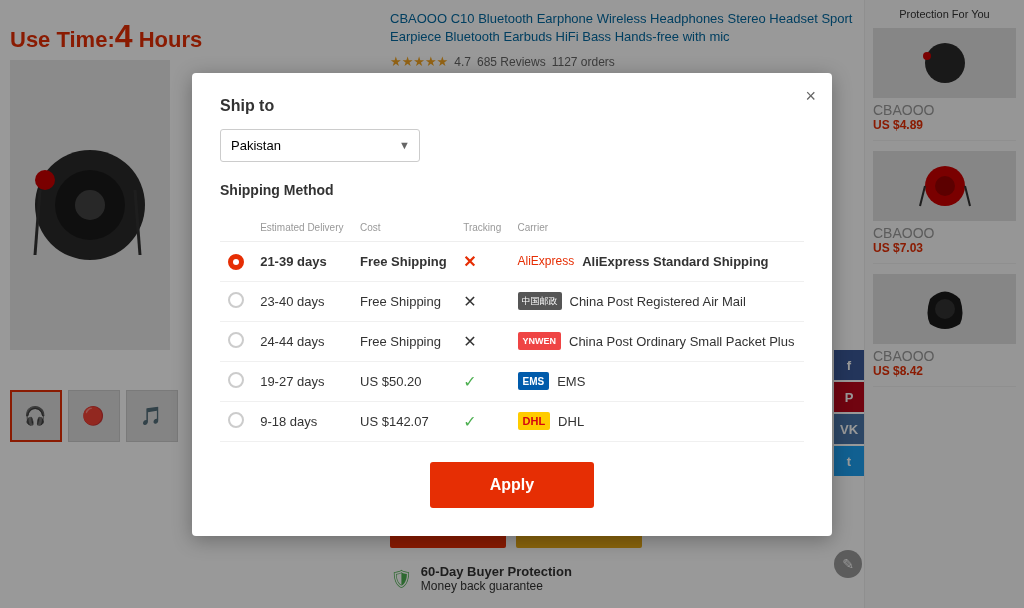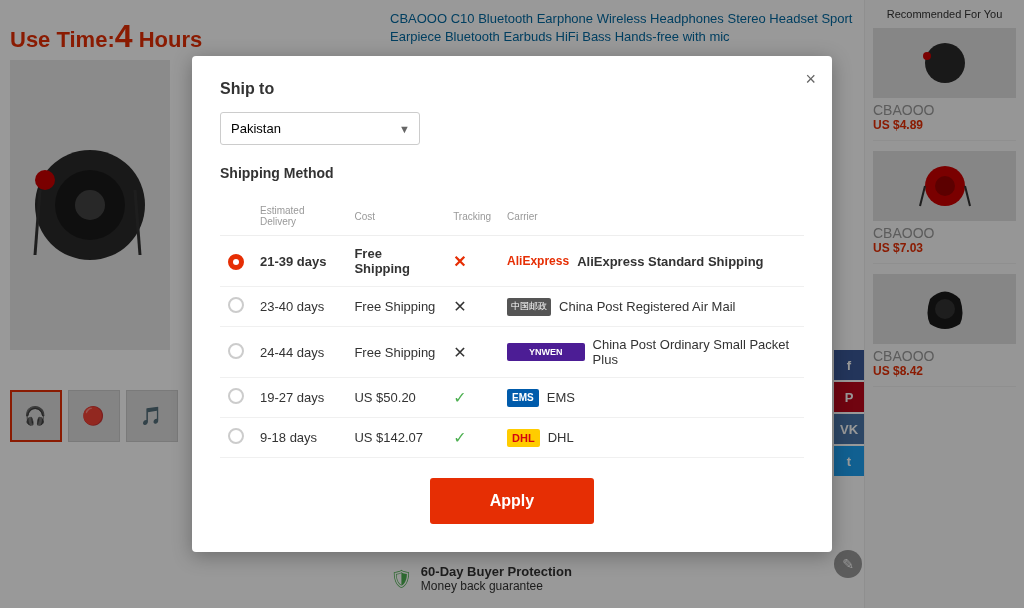--- a/index.html
+++ b/index.html
@@ -354,36 +354,36 @@
     .carrier-logo-dhl {
       background: #FFCC00;
       color: #D40511;
       font-size: 11px;
       font-weight: bold;
       padding: 2px 5px;
       border-radius: 2px;
     }
     .carrier-logo-aliexpress {
       font-size: 12px;
-      font-weight: bold;
+      font-weight: normal;
       color: #e62e04;
     }
     .carrier-logo-chinapost {
       background: #555;
       color: #fff;
       font-size: 9px;
       padding: 2px 4px;
       border-radius: 2px;
     }
     .carrier-logo-ynwen {
-      background: #4c1d95;
+      background: #ef4444;
       color: #fff;
       font-size: 9px;
       font-weight: bold;
-      padding: 2px 22px;
+      padding: 2px 5px;
       border-radius: 2px;
     }
 
     .apply-btn {
       display: block;
       margin: 20px auto 0;
       background: #e62e04;
       color: #fff;
       border: none;
       padding: 14px 60px;
@@ -445,21 +445,21 @@
 
   <div class="buyer-protection">
     <span class="shield">🛡</span>
     <div class="text">
       <strong>60-Day Buyer Protection</strong>
       <span>Money back guarantee</span>
     </div>
   </div>
 
   <div class="sidebar">
-    <div class="sidebar-title">Recommended For You</div>
+    <div class="sidebar-title">Protection For You</div>
     <div class="rec-item">
       <div class="rec-img">
         <svg width="60" height="50" viewBox="0 0 60 50">
           <ellipse cx="30" cy="25" rx="20" ry="20" fill="#2a2a2a"></ellipse>
           <circle cx="12" cy="18" r="4" fill="#cc0000"></circle>
         </svg>
       </div>
       <div class="rec-brand">CBAOOO</div>
       <div class="rec-price">US $4.89</div>
     </div>

